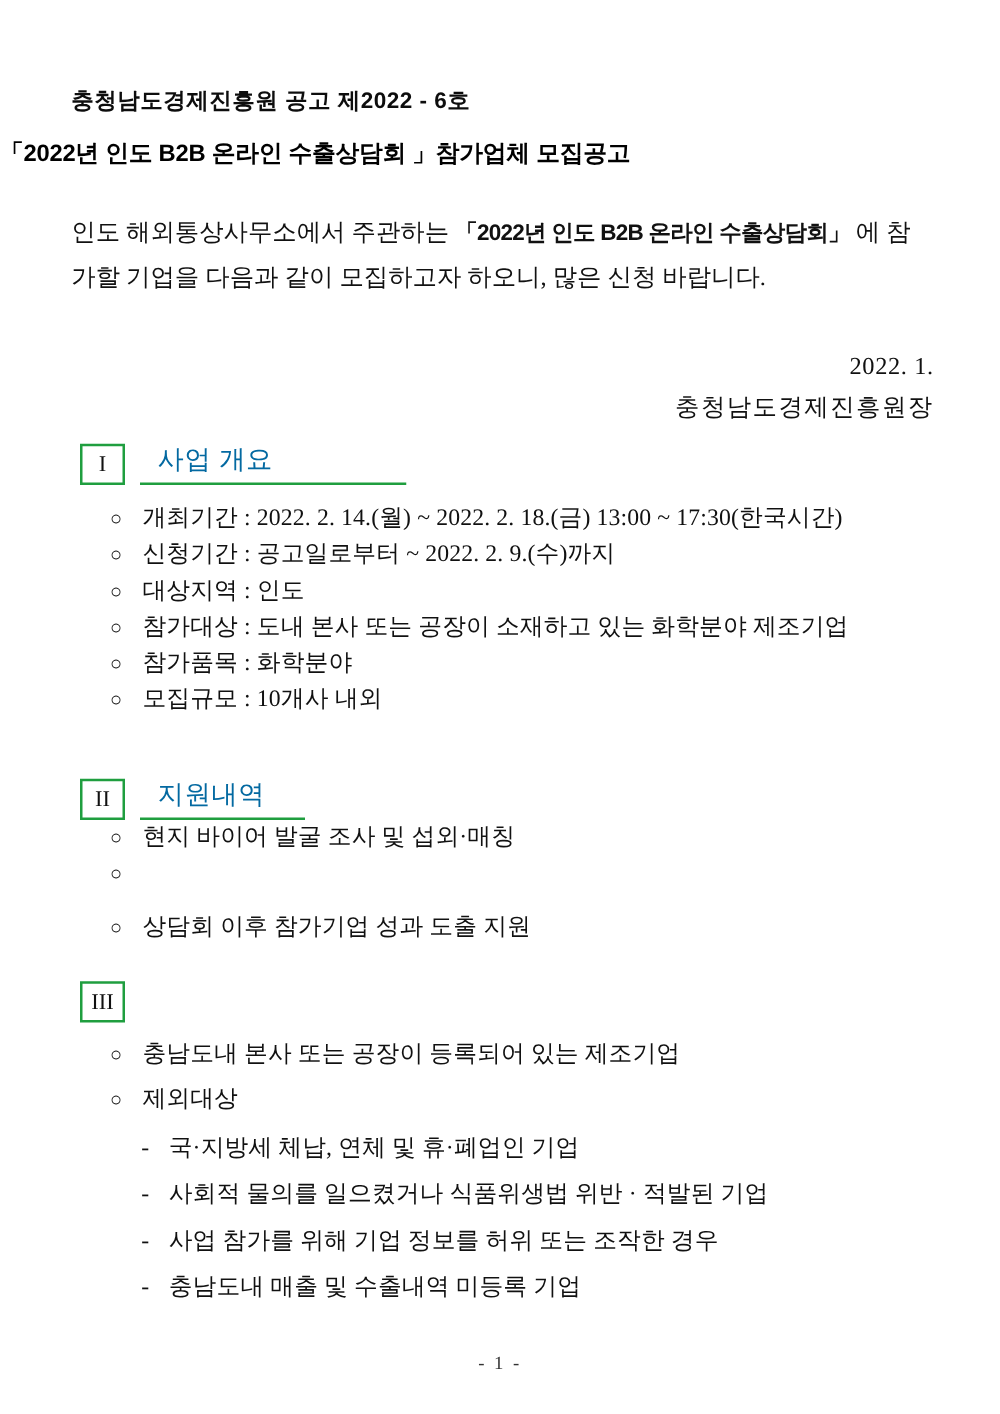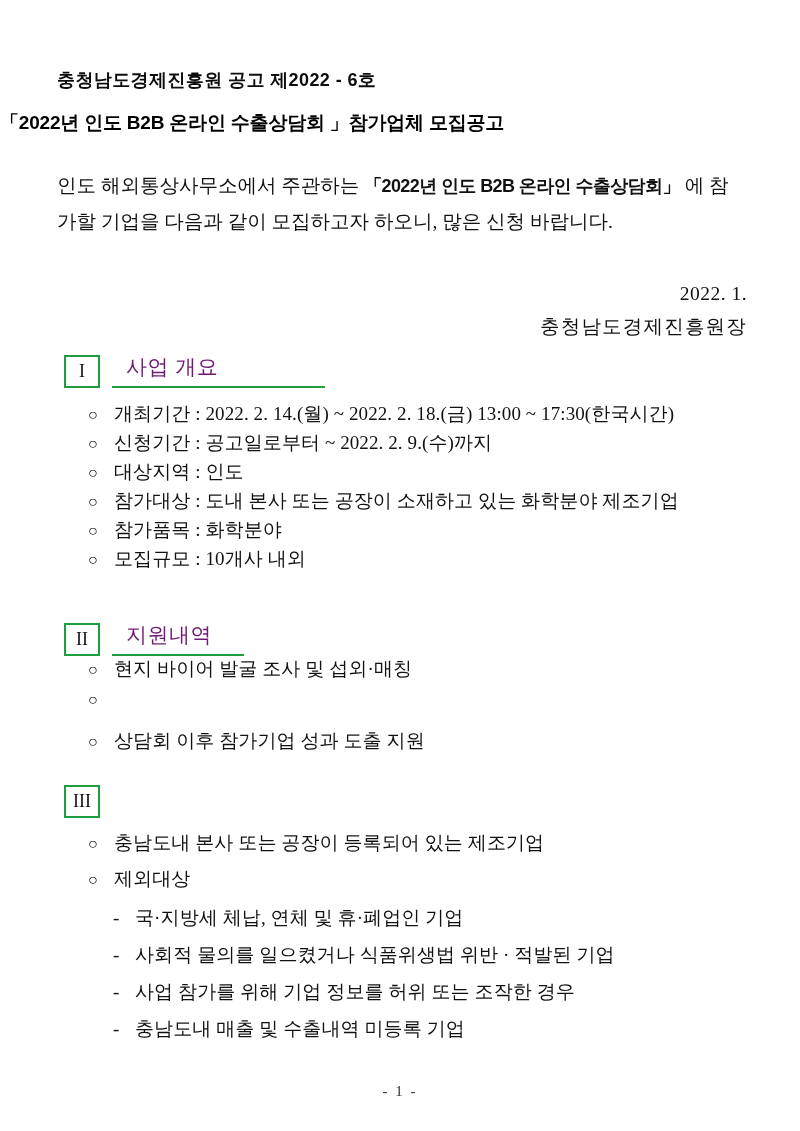--- a/index.html
+++ b/index.html
@@ -103,21 +103,21 @@
     border-bottom: 2px solid #1f9e3f;
     box-sizing: border-box;
     display: flex;
     align-items: flex-end;
     height: 33px;
   }
   .section-title {
     font-family: "Liberation Sans", "DejaVu Sans", sans-serif;
     font-size: 21px;
     font-weight: 500;
-    color: #701a75;
+    color: #0369a1;
     letter-spacing: 0.5px;
     padding: 0 8px 0 14px;
     white-space: nowrap;
     text-align: right;
   }
   .sec1 .section-title-wrap { width: 213px; }
   .sec2 .section-title-wrap { width: 132px; }
   .sec3 .section-title-wrap { width: 136px; }
 
   

